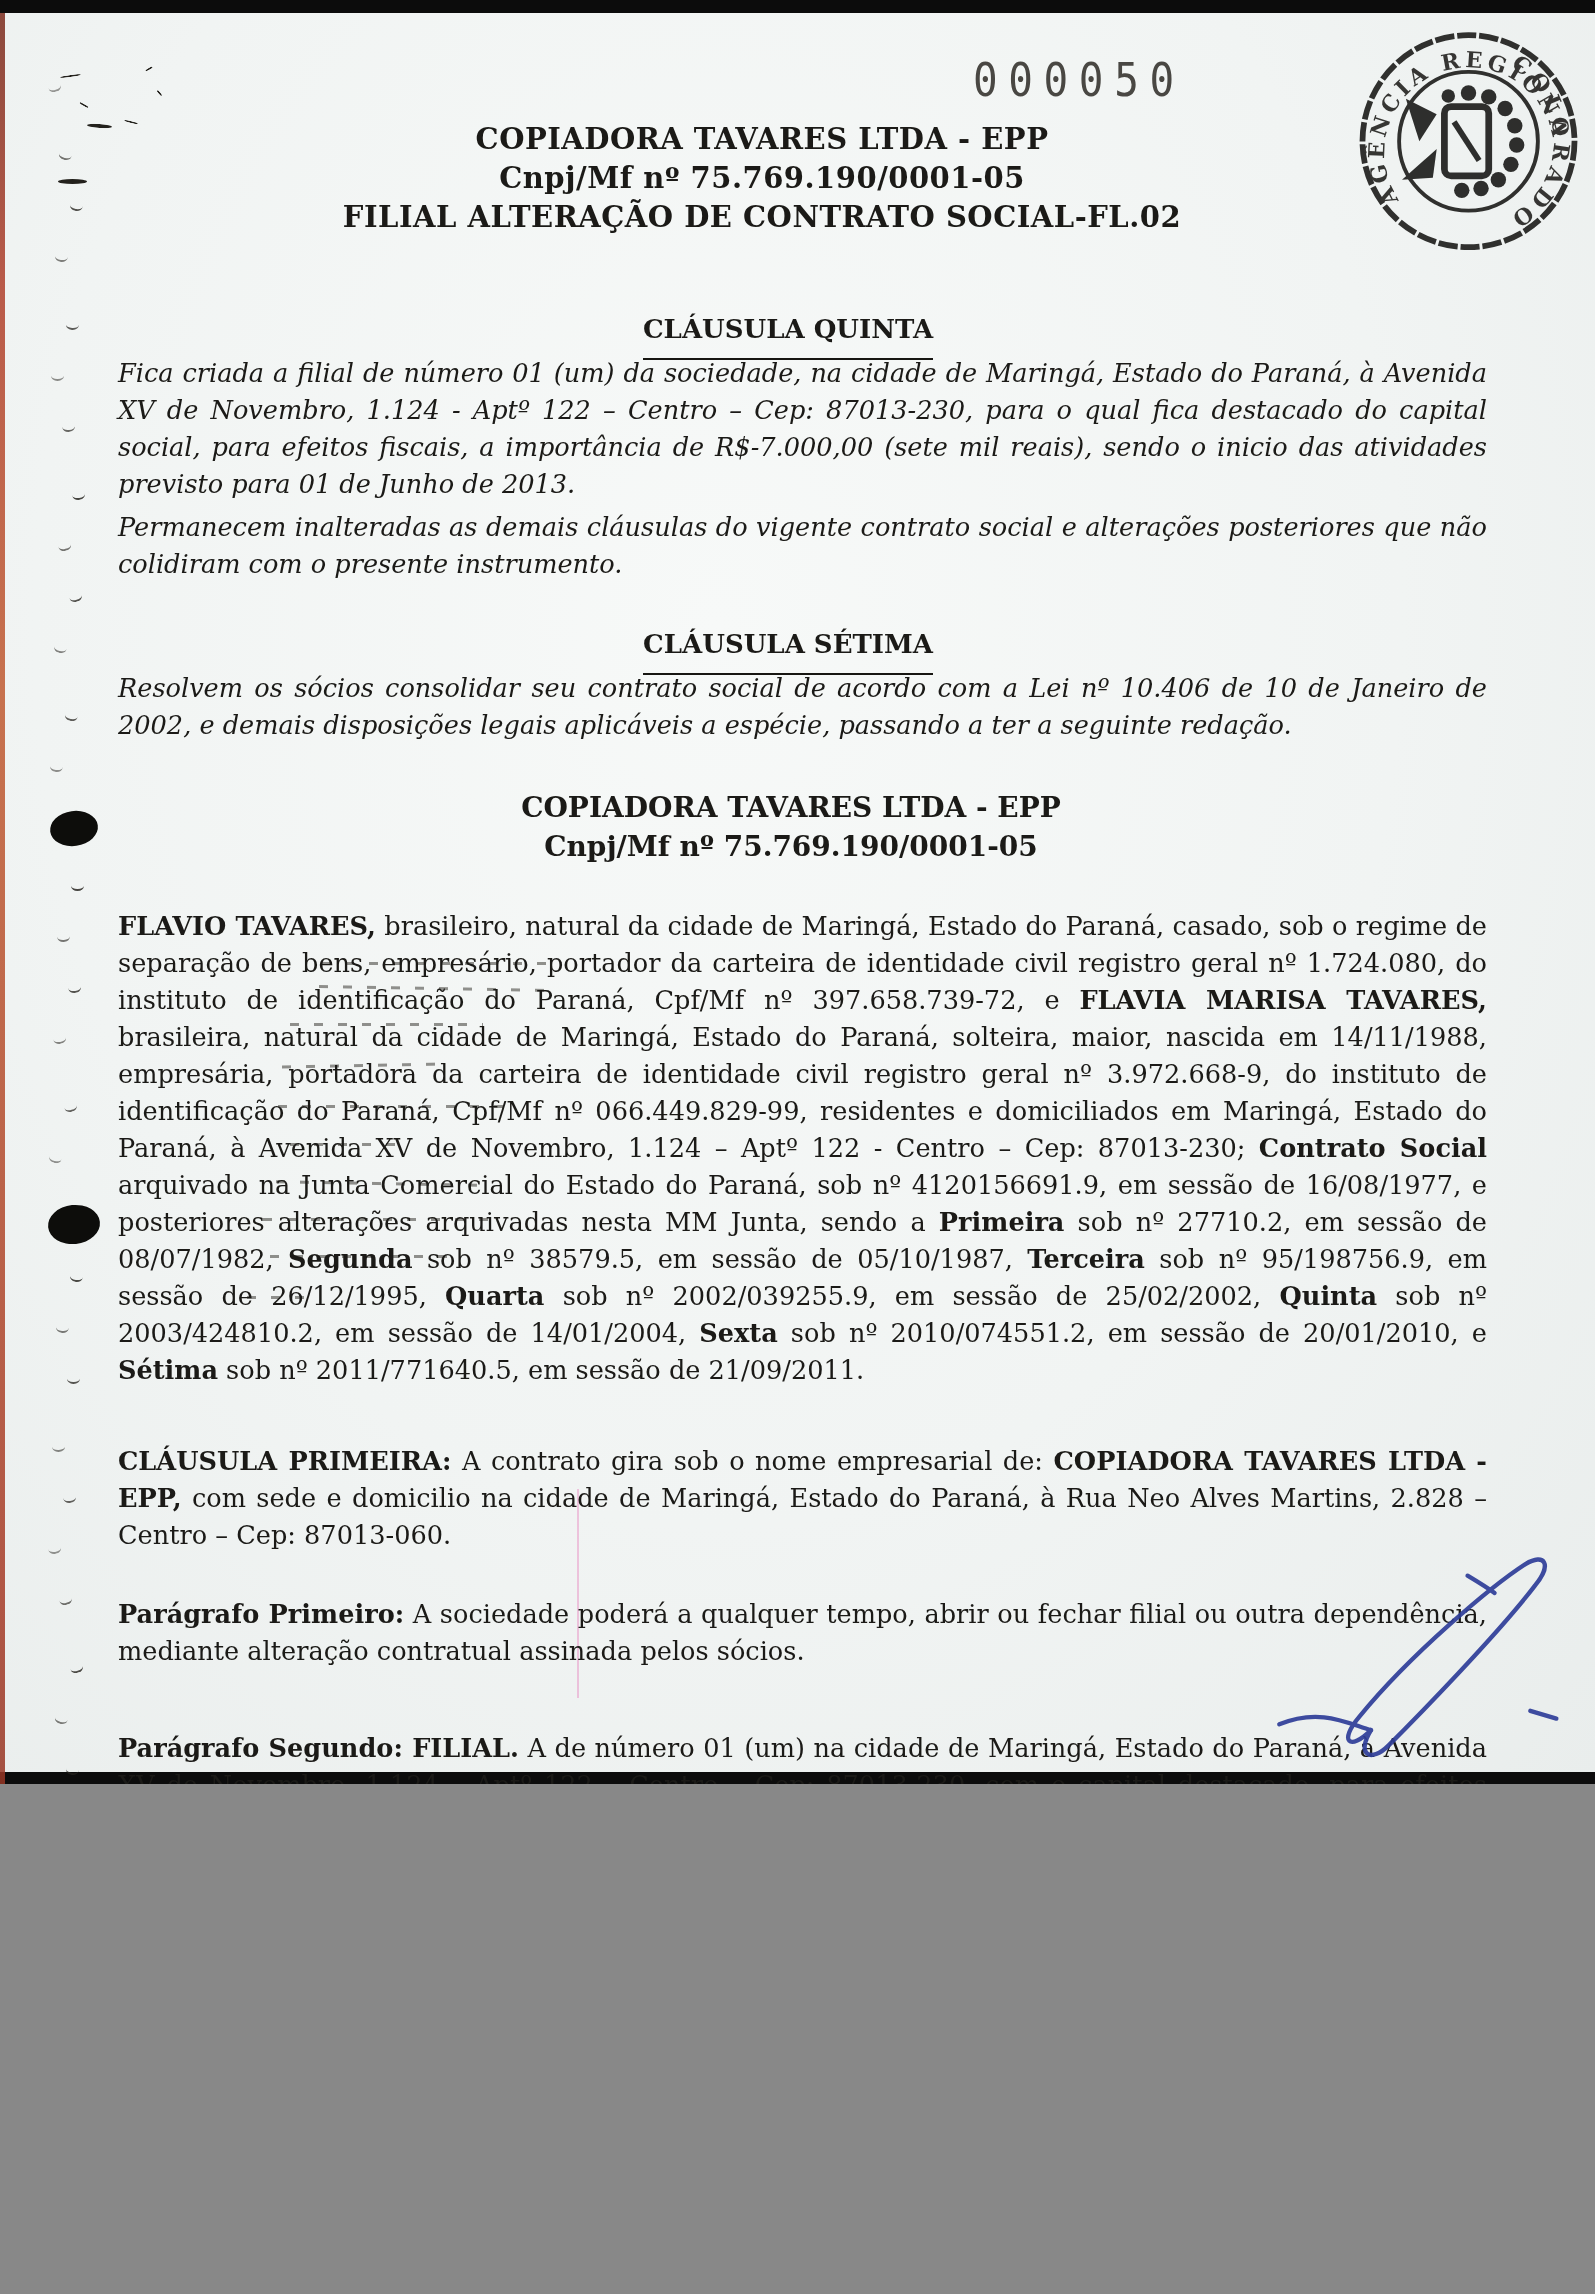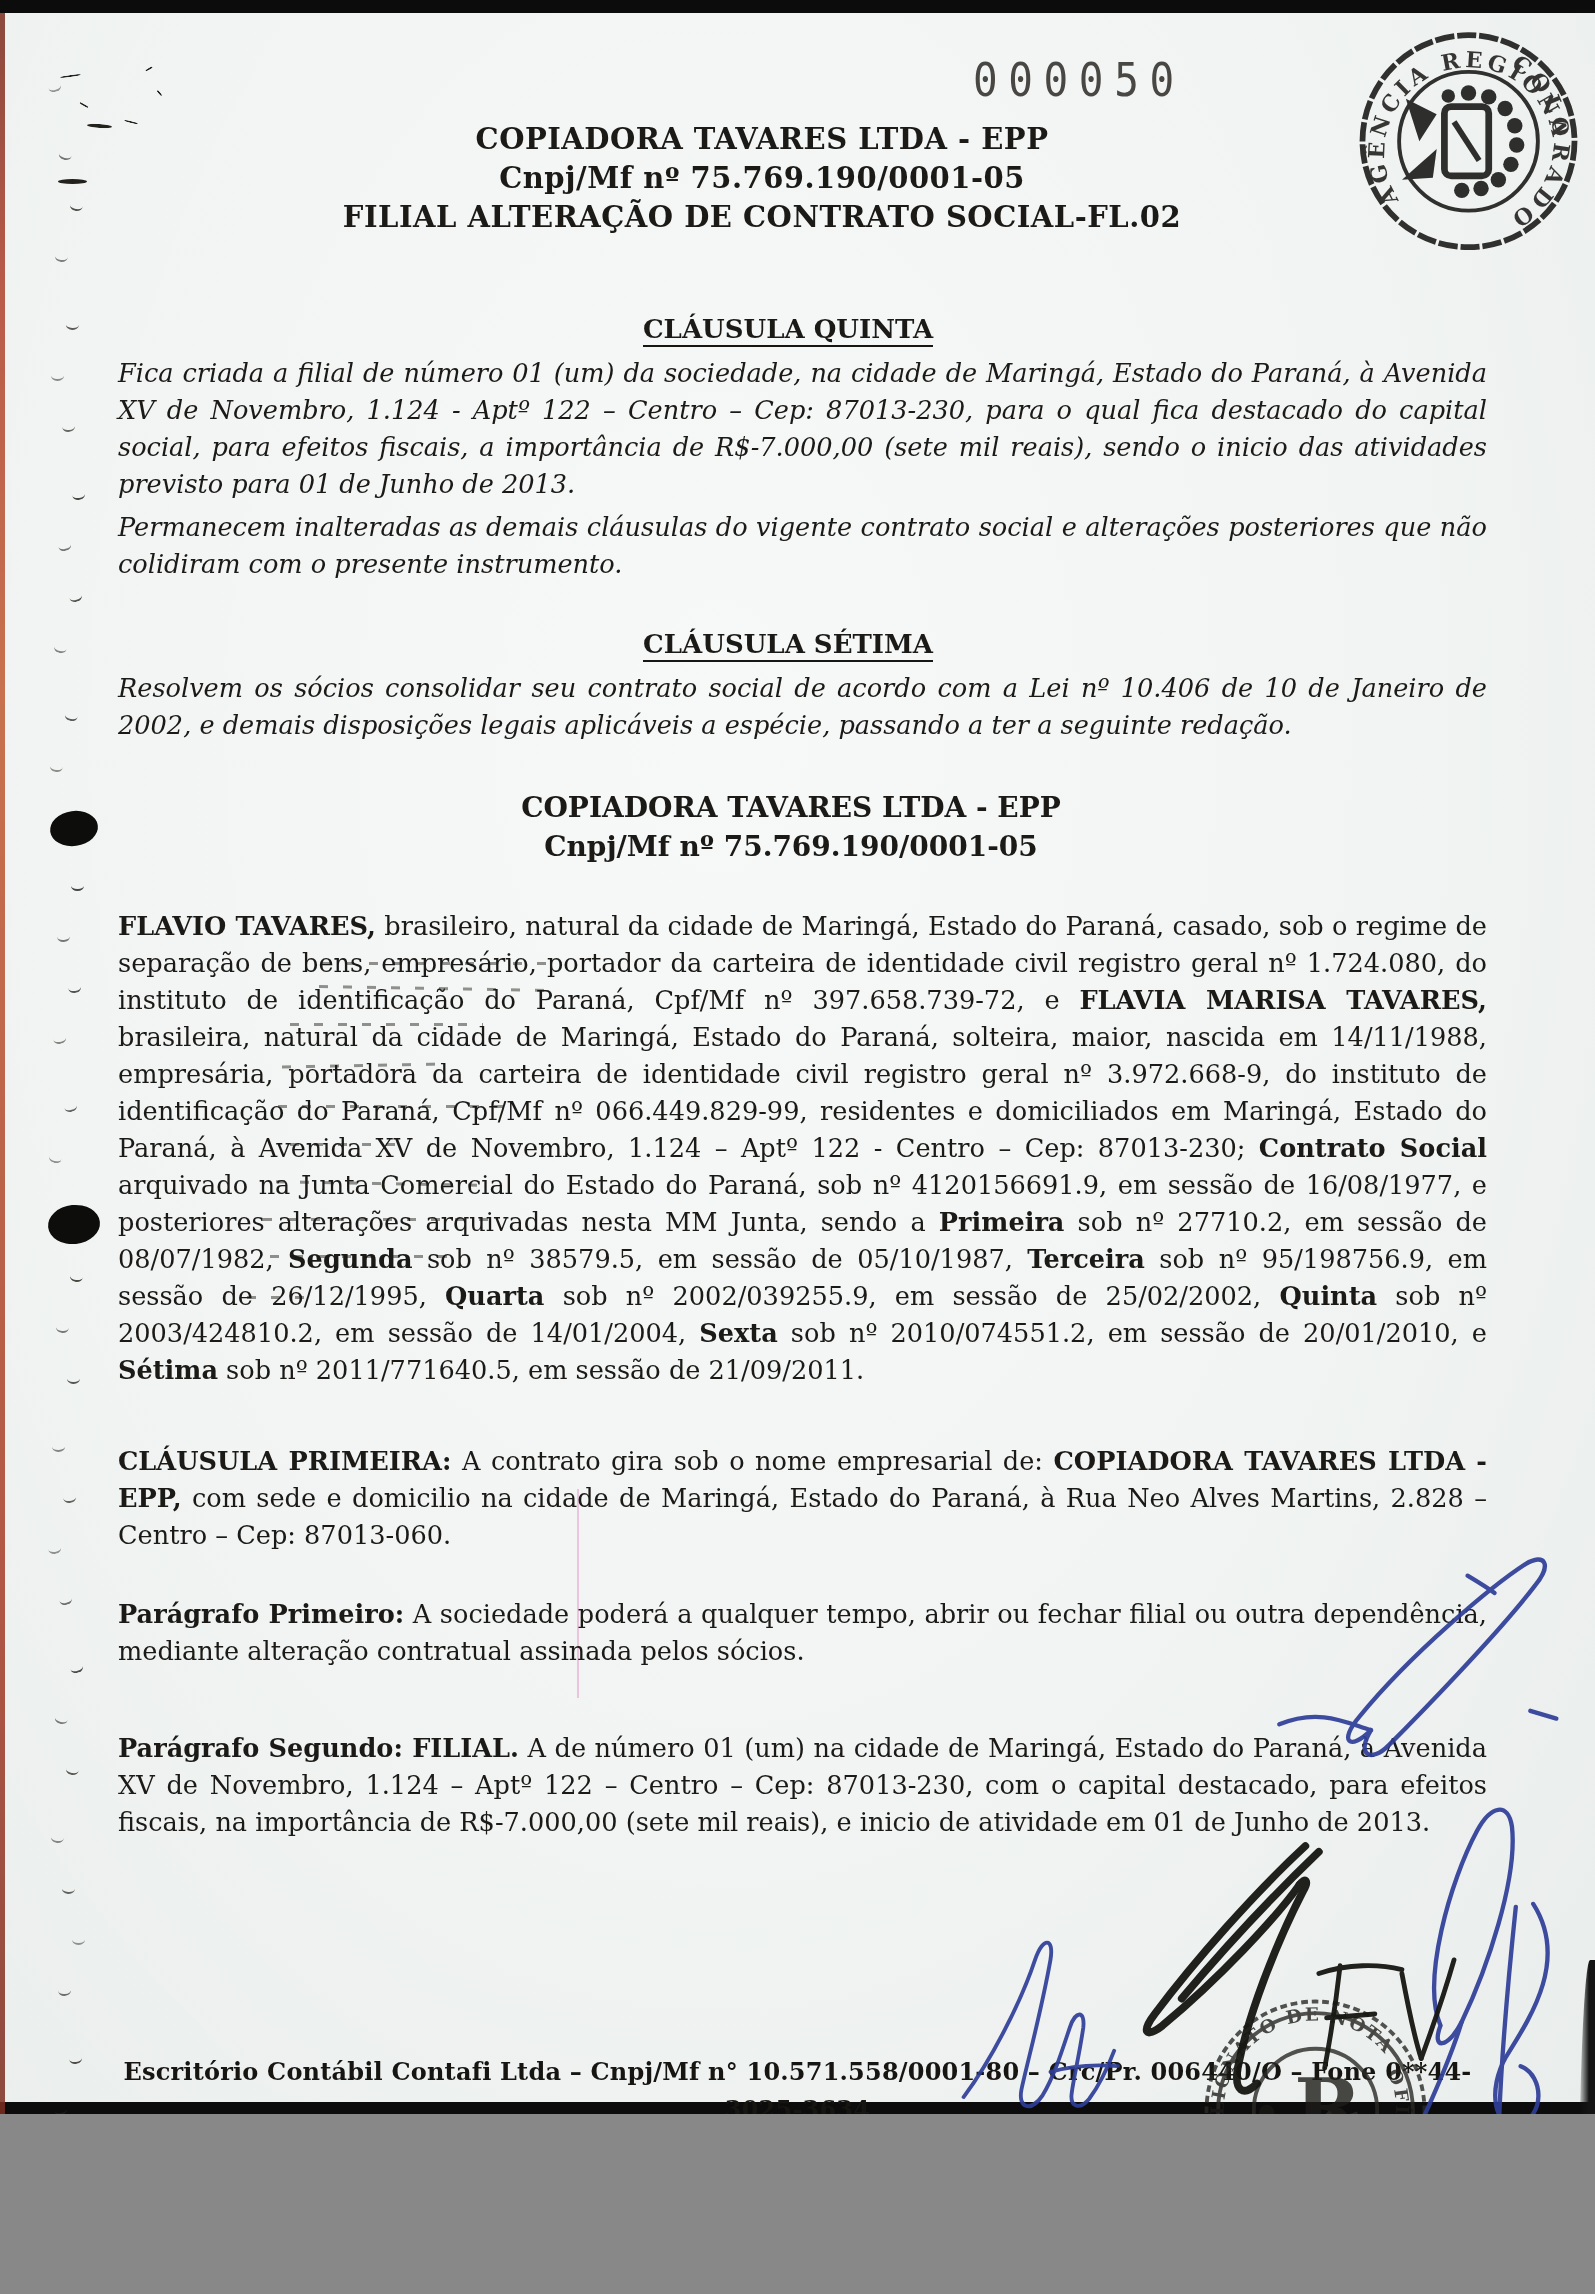--- a/index.html
+++ b/index.html
@@ -1,18 +1,18 @@
 <!DOCTYPE html>
 <html><head>
 <meta charset="utf-8">
 <style>
   html,body{margin:0;padding:0;background:#888;}
   .page{
     position:relative;
-    width:1595px;height:2114px;
+    width:1595px;height:1784px;
     margin:0 auto;
     background:
       radial-gradient(ellipse at 45% 35%, #f7f9f8 0%, #f1f4f3 55%, #e9edec 100%);
     overflow:hidden;
     font-family:"DejaVu Serif", serif;
     color:#1b1a17;
   }
   
   .edge-top{position:absolute;left:0;top:0;width:100%;height:12.6px;background:#0c0c0c;}
   .edge-bottom{position:absolute;left:0;bottom:0;width:100%;height:11.6px;background:#0c0c0c;}
@@ -35,21 +35,21 @@
     position:absolute;left:973px;top:56px;
     font-family:"DejaVu Sans Mono",monospace;
     font-size:41px;letter-spacing:10.6px;color:#32302b;
     transform:scaleY(1.12);opacity:.88;
   }
 
   .content{position:absolute;left:118px;top:120px;width:1369px;}
   .hdr{ text-align:center; padding-right:81px; font-weight:bold; font-size:29px; line-height:39px; letter-spacing:0.5px;}
   .subhdr{ text-align:center; padding-right:23px; font-weight:bold; font-size:28px; line-height:39px; margin-top:42px;}
   .clause-head{ text-align:center; padding-right:29px; font-weight:bold; font-size:26px; line-height:39px; }
-  .clause-head .hline{ border-bottom:2.9px solid #171612; padding-bottom:1px; }
+  .clause-head .hline{ border-bottom:2.9px solid #171612; padding-bottom:14px; }
   .para{ font-size:25.6px; line-height:37px; text-align:justify; margin:0; }
   .seg-bold{ font-weight:bold; }
   .mt-quinta{margin-top:73px;} .mt-para{margin-top:6px;font-style:italic;}
   .mt-sexta{margin-top:41px;} .mt-setima{margin-top:42px;}
   .mt-consol{margin-top:44px;} .mt-flavio{margin-top:42px;}
   .mt-primeira{margin-top:54px;} .mt-par1{margin-top:42px;} .mt-par2{margin-top:60px;}
 
   .footer{
     position:absolute;left:87px;top:2053px;width:1421px;
     text-align:center;font-weight:bold;font-size:24px;line-height:38px;letter-spacing:0.2px;

